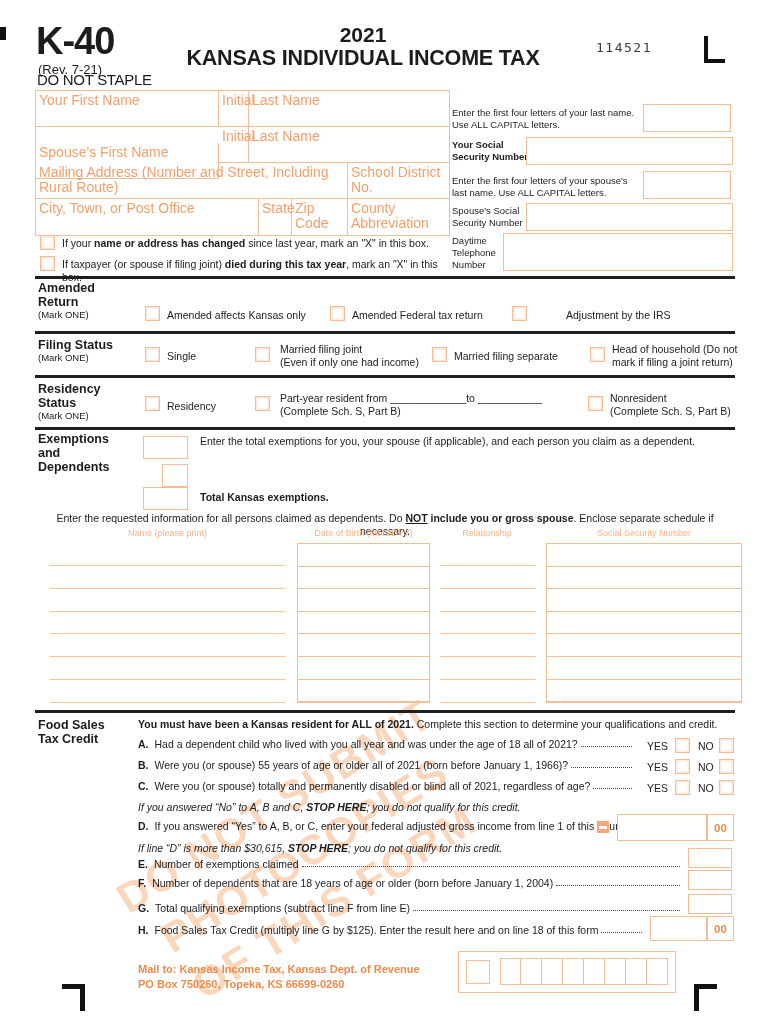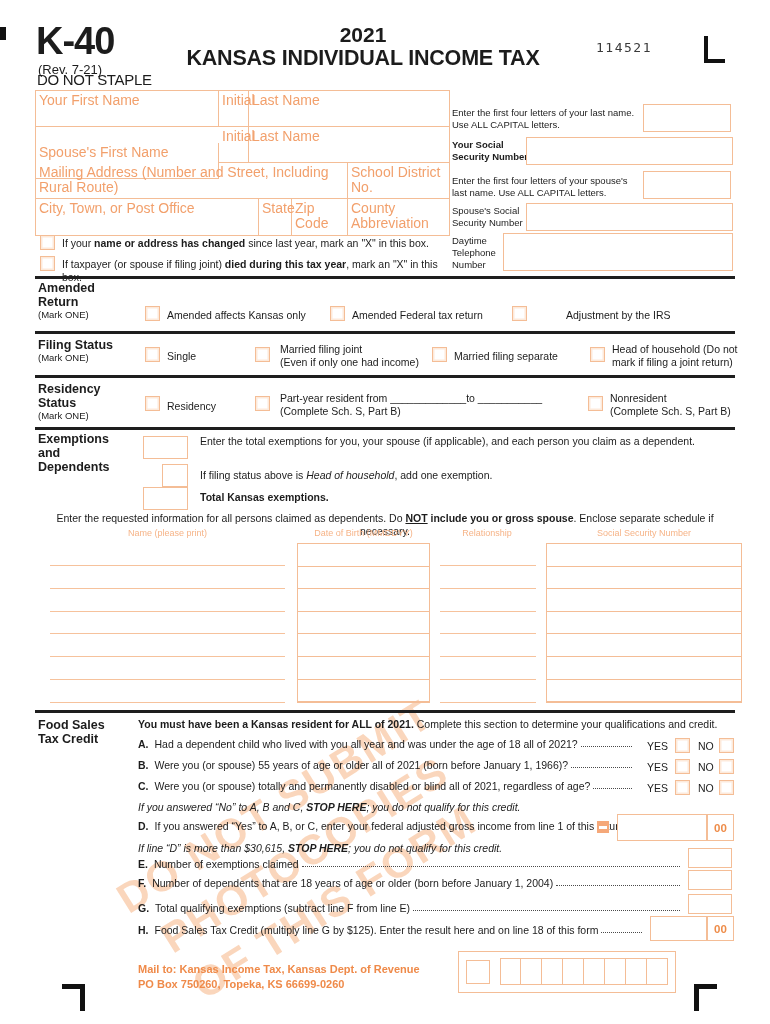--- a/index.html
+++ b/index.html
@@ -176,23 +176,20 @@
 (Complete Sch. S, Part B)</div>
 
   <div class="rule" style="left:35px;top:427px;width:700px;"></div>
 
   <div class="abs sect-title" style="left:38px;top:432px;">Exemptions
 and
 Dependents</div>
   <div class="box" style="left:143px;top:436px;width:45px;height:23px;"></div>
   <div class="abs txt" style="left:200px;top:435px;width:545px;">Enter the total exemptions for you, your spouse (if applicable), and each person you claim as a dependent.</div>
   <div class="box" style="left:162px;top:464px;width:26px;height:23px;"></div>
-  <div class="abs txt" style="left:200px;top:469px;width:545px;">
-    <span>If filing status above is </span><span class="i">Head of household</span><span>, add one exemption.</span>
-  </div>
   <div class="box" style="left:143px;top:487px;width:45px;height:23px;"></div>
   <div class="abs txt b" style="left:200px;top:491px;">Total Kansas exemptions.</div>
 
   <div class="abs txt" style="left:35px;top:512px;width:700px;text-align:center;">
     <span>Enter the requested information for all persons claimed as dependents. Do </span><span class="b u">NOT</span><span class="b"> include you or gross spouse</span><span>. Enclose separate schedule if necessary.</span>
   </div>
   <div class="colhead" style="left:50px;top:528px;width:235px;">Name (please print)</div>
   <div class="colhead" style="left:297px;top:528px;width:133px;">Date of Birth (MMDDYY)</div>
   <div class="colhead" style="left:438px;top:528px;width:98px;">Relationship</div>
   <div class="colhead" style="left:546px;top:528px;width:196px;">Social Security Number</div>

